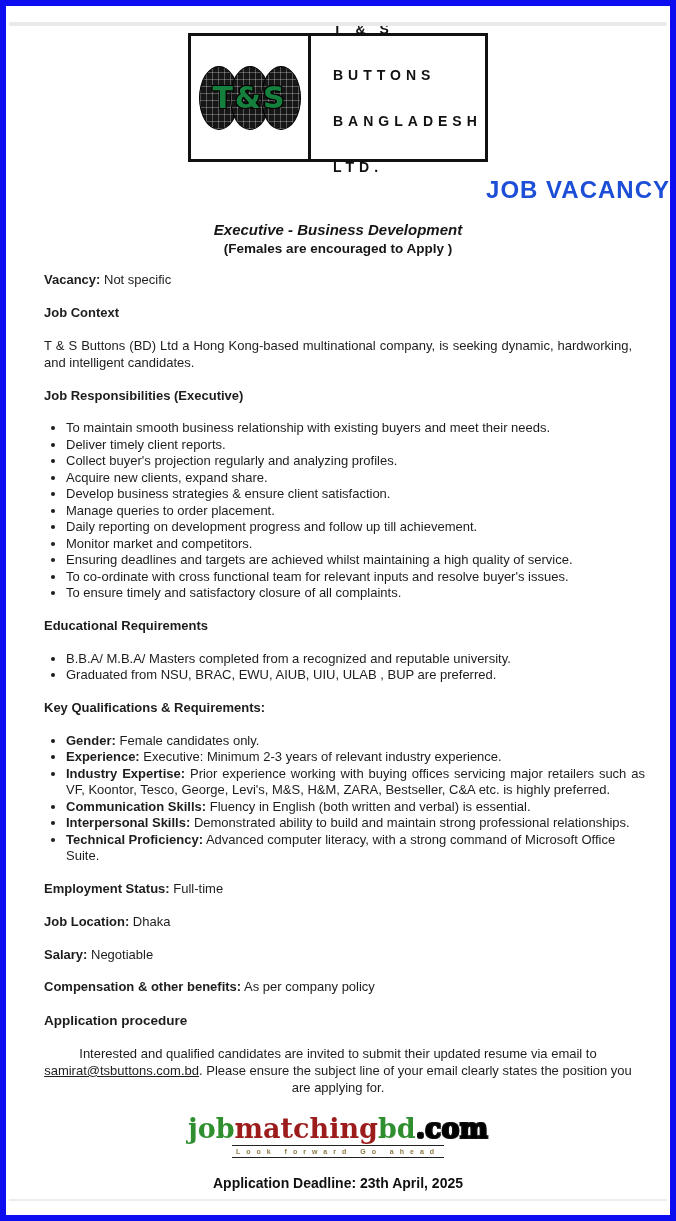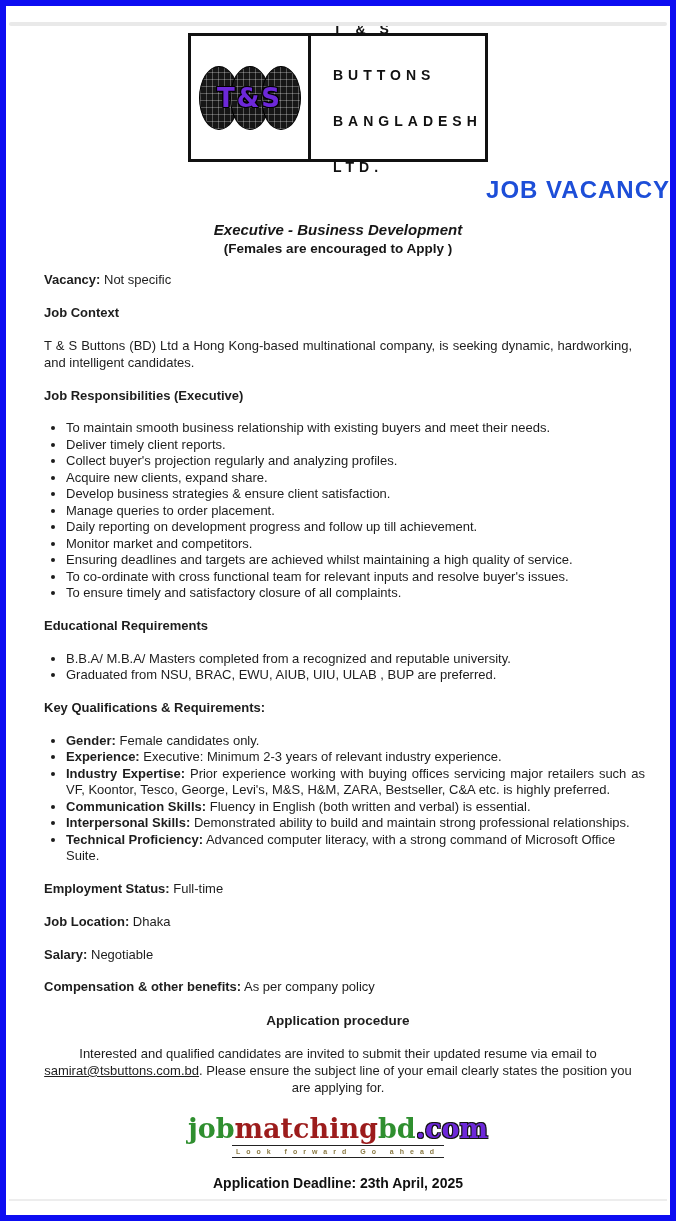--- a/index.html
+++ b/index.html
@@ -31,54 +31,54 @@
     background-color:#161616;
     background-image:
       repeating-linear-gradient(0deg, rgba(255,255,255,.28) 0 1px, transparent 1px 7px),
       repeating-linear-gradient(90deg, rgba(255,255,255,.28) 0 1px, transparent 1px 6px);
     border:1px solid #000;
     box-sizing:border-box;
   }
   .globe.g1{left:0;} .globe.g2{left:31px;} .globe.g3{left:62px;}
   .globes .mark{
     position:absolute;inset:0;display:flex;align-items:center;justify-content:center;
-    color:#6d28d9;font-weight:bold;font-size:26px;letter-spacing:2px;
+    color:#15803d;font-weight:bold;font-size:30px;letter-spacing:2px;
     font-family:"DejaVu Sans",sans-serif;
     text-shadow:1px 1px 0 #000,-1px -1px 0 #000,1px -1px 0 #000,-1px 1px 0 #000;
   }
   .logo-right{
     flex:1;display:flex;flex-direction:column;justify-content:center;
     padding-left:22px;font-weight:bold;font-size:14px;letter-spacing:5px;line-height:22px;color:#111;gap:24px;
   }
 
   .banner{margin:14px 0 0;text-align:right;font-size:24px;font-weight:bold;color:#1d4ed8;letter-spacing:1px;}
   .position{margin:17px 0 0;text-align:center;font-size:15px;font-weight:bold;color:#161616;font-style:italic;}
   .apply-note{margin:3px 0 12px;text-align:center;font-size:13.5px;font-weight:bold;color:#161616;}
 
   .content{padding:0 25px;font-size:13px;line-height:1.3;}
   .content p{margin:16px 13px;}
   .b{font-weight:bold;}
   .heading{font-weight:bold;}
   .justify{text-align:justify;}
   .content ul{margin:14px 0;padding-left:35px;}
   .content li{line-height:16.5px;}
-  .app-heading{margin:40px 0 0;text-align:center;font-weight:bold;font-size:13.5px;}
+  .app-heading{margin:40px 0 0;font-weight:bold;font-size:13.5px;}
   .app-par{margin:12px auto 0;max-width:610px;text-align:center;}
   .email-link{color:#1d1d1d;text-decoration:underline;}
 
   
   .brand{margin:18px 0 0;text-align:center;}
   .brand-word{
     font-family:"DejaVu Serif","Liberation Serif",serif;
     font-weight:bold;font-size:27px;line-height:1;
     letter-spacing:0px;
   }
   .brand-job,.brand-bd{color:#2f8f2f;}
   .brand-matching{color:#9c1c1c;}
-  .brand-com{color:#6d28d9;text-shadow:-1px -1px 0 #111,1px -1px 0 #111,-1px 1px 0 #111,1px 1px 0 #111;margin-top:16px;}
+  .brand-com{color:#000000;text-shadow:-1px -1px 0 #111,1px -1px 0 #111,-1px 1px 0 #111,1px 1px 0 #111;margin-top:16px;}
   .brand-tagline{
     display:inline-block;margin-top:2px;
     font-size:7px;letter-spacing:6px;color:#8a7a45;font-weight:bold;
     border-top:1px solid #222;border-bottom:1px solid #222;
     padding:1px 4px;
   }
   .deadline{margin:16px 0 0;text-align:center;font-weight:bold;font-size:14px;color:#111;}
 </style>
 </head>
 <body>

